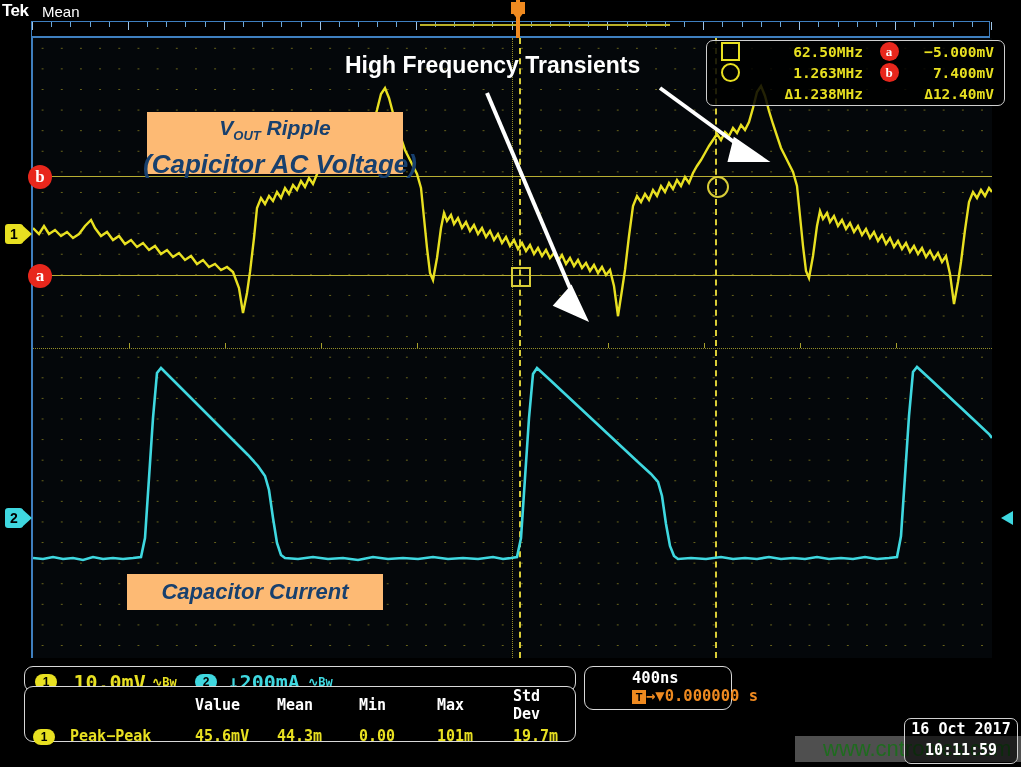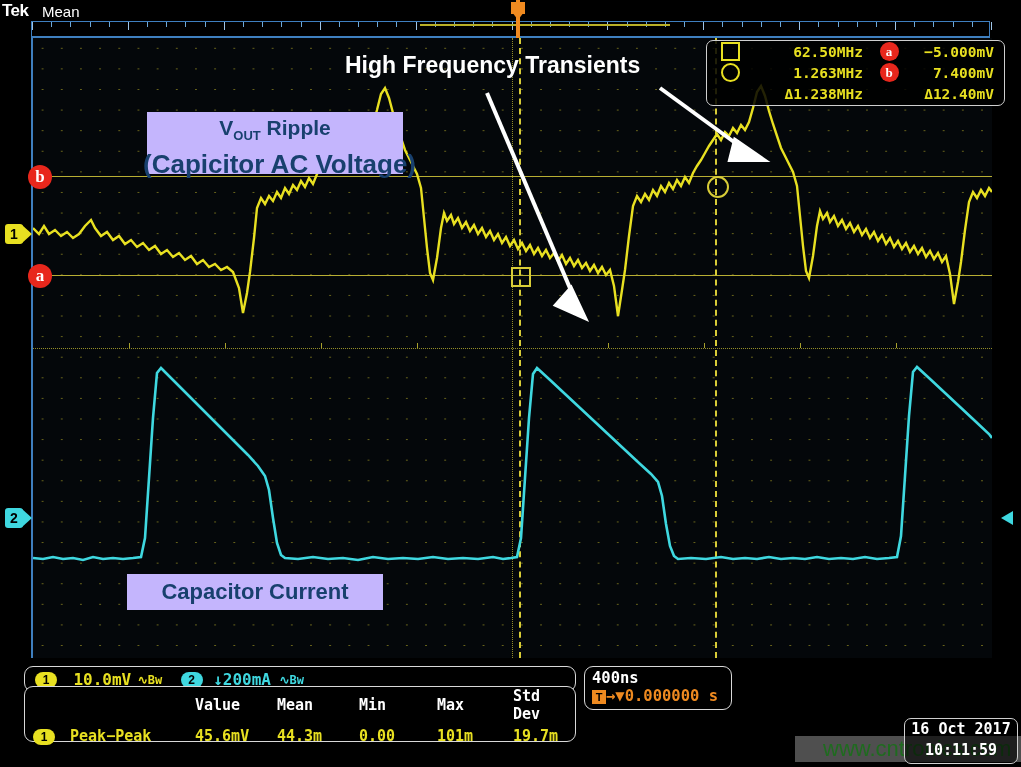--- a/index.html
+++ b/index.html
@@ -73,40 +73,40 @@
   .ro-icon{width:46px;text-align:center;}
   .ro-freq{width:110px;text-align:right;padding-right:8px!important;}
   .ro-ab{width:36px;text-align:center;}
   .ro-val{text-align:right;padding-right:10px!important;}
   .sq-ico{display:inline-block;width:15px;height:15px;border:2px solid #e8e021;vertical-align:middle;}
   .ci-ico{display:inline-block;width:15px;height:15px;border:2px solid #e8e021;border-radius:50%;vertical-align:middle;}
   .abdot{display:inline-block;width:19px;height:19px;border-radius:50%;background:#e8271c;color:#fff;
     font-size:13px;font-weight:bold;line-height:19px;text-align:center;font-family:"Liberation Serif",serif;}
 
   
-  .callout{position:absolute;background:#c4b5fd;}
+  .callout{position:absolute;background:#fdba74;font-style:italic;}
   .callout .ctext{color:#18406e;font-weight:bold;font-family:"Liberation Sans",sans-serif;
     white-space:nowrap;}
   .hft{position:absolute;color:#ffffff;font-weight:bold;font-size:23px;
     font-family:"Liberation Sans",sans-serif;white-space:nowrap;}
 
   
   .rbox{position:absolute;border:1px solid #d8d8d8;border-radius:9px;background:#000;box-sizing:border-box;}
   .chip{display:inline-block;width:22px;height:16px;border-radius:8px;color:#000;
     font-size:12px;font-weight:bold;text-align:center;line-height:16px;
     font-family:"Liberation Sans",sans-serif;vertical-align:middle;}
-  .scale-txt{font-size:16px;font-weight:bold;font-family:"DejaVu Sans Mono",monospace;vertical-align:middle;}
+  .scale-txt{font-size:20px;font-weight:bold;font-family:"DejaVu Sans Mono",monospace;vertical-align:middle;}
 
   .meas{position:absolute;left:24px;top:686px;width:552px;height:56px;}
   .meas table{border-collapse:collapse;width:100%;}
   .meas td{color:#e8e021;font-size:15px;font-weight:bold;
     font-family:"DejaVu Sans Mono",monospace;height:26px;padding:0;}
   .meas .hd{color:#ffffff;}
 
-  .tb{position:absolute;}
+  .tb{position:absolute;padding-left:40px;}
   .tb .l1{color:#ffffff;font-size:15.5px;font-weight:bold;font-family:"DejaVu Sans Mono",monospace;}
   .tb .l2{color:#ef8a20;font-size:15.5px;font-weight:bold;font-family:"DejaVu Sans Mono",monospace;}
   .tb .l1w{color:#ffffff;font-size:15.5px;font-weight:bold;font-family:"DejaVu Sans Mono",monospace;}
   .tbadge{display:inline-block;width:14px;height:14px;background:#ef8a20;color:#000;font-size:11px;
     font-weight:bold;text-align:center;line-height:14px;font-family:"Liberation Sans",sans-serif;vertical-align:middle;}
 
   .datebox{position:absolute;left:904px;top:718px;width:112px;height:44px;
     border:1px solid #cfcfcf;border-radius:7px;background:rgba(0,0,0,0.6);}
   .datebox div{color:#ffffff;font-size:15px;font-weight:bold;text-align:center;
     font-family:"DejaVu Sans Mono",monospace;line-height:21px;}

